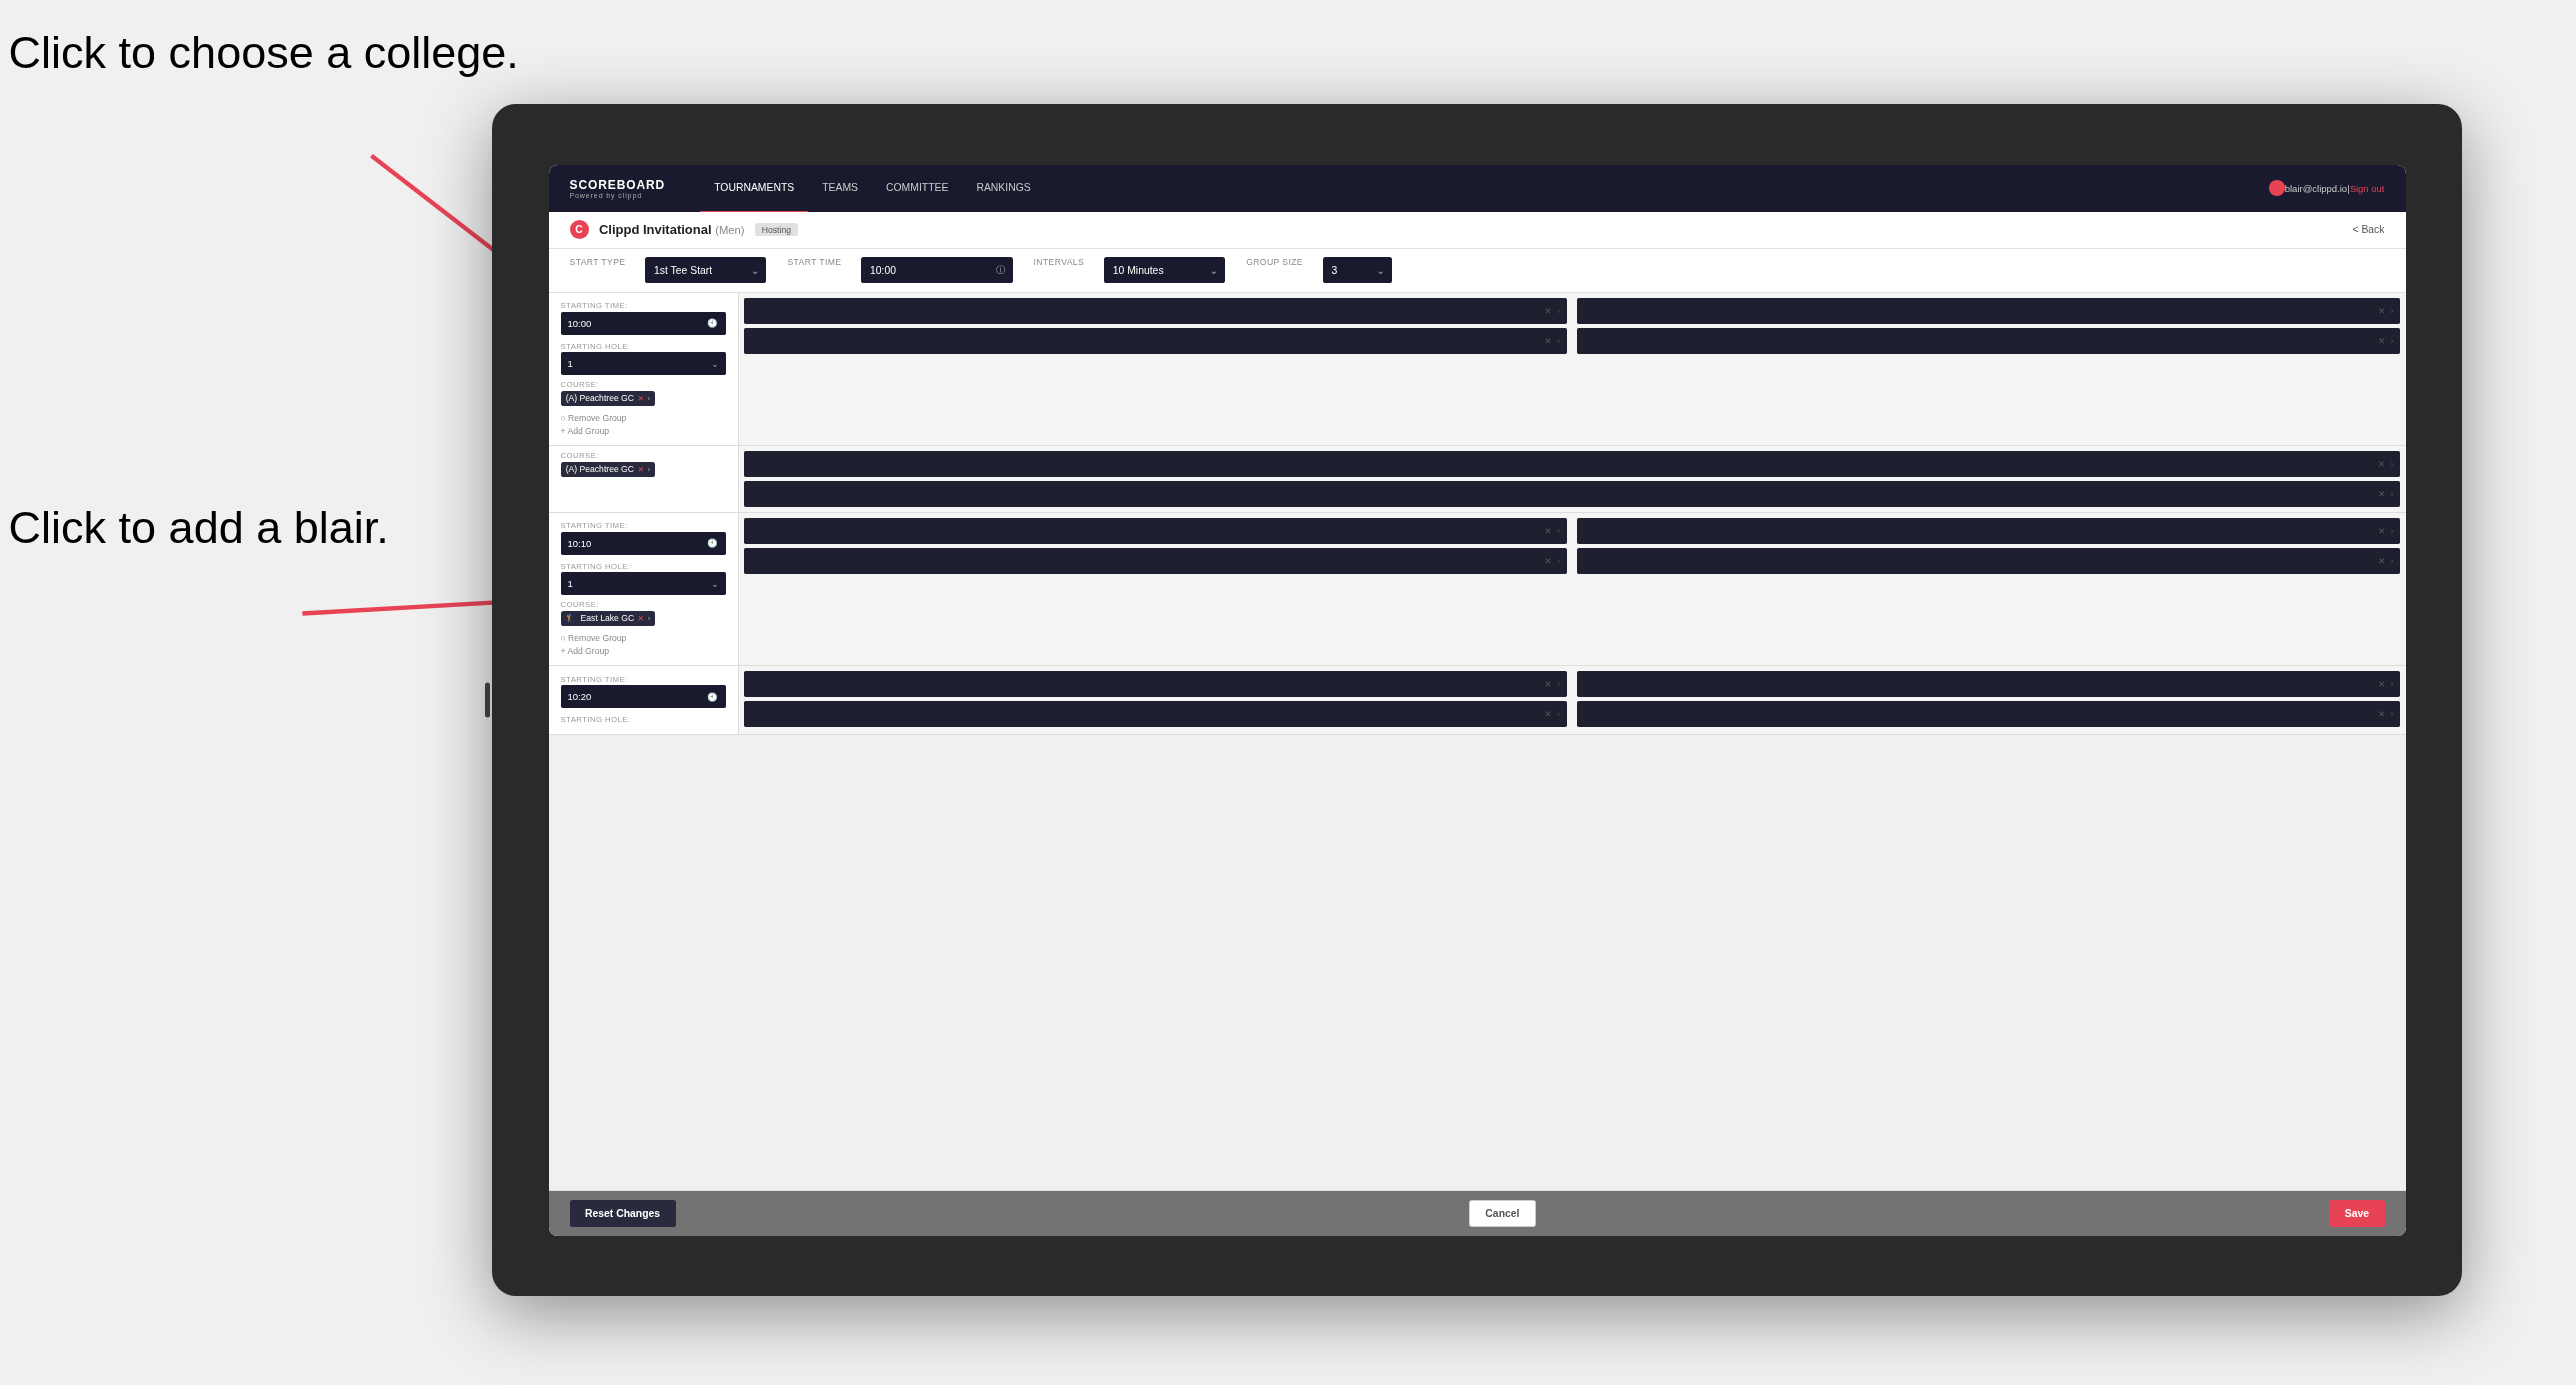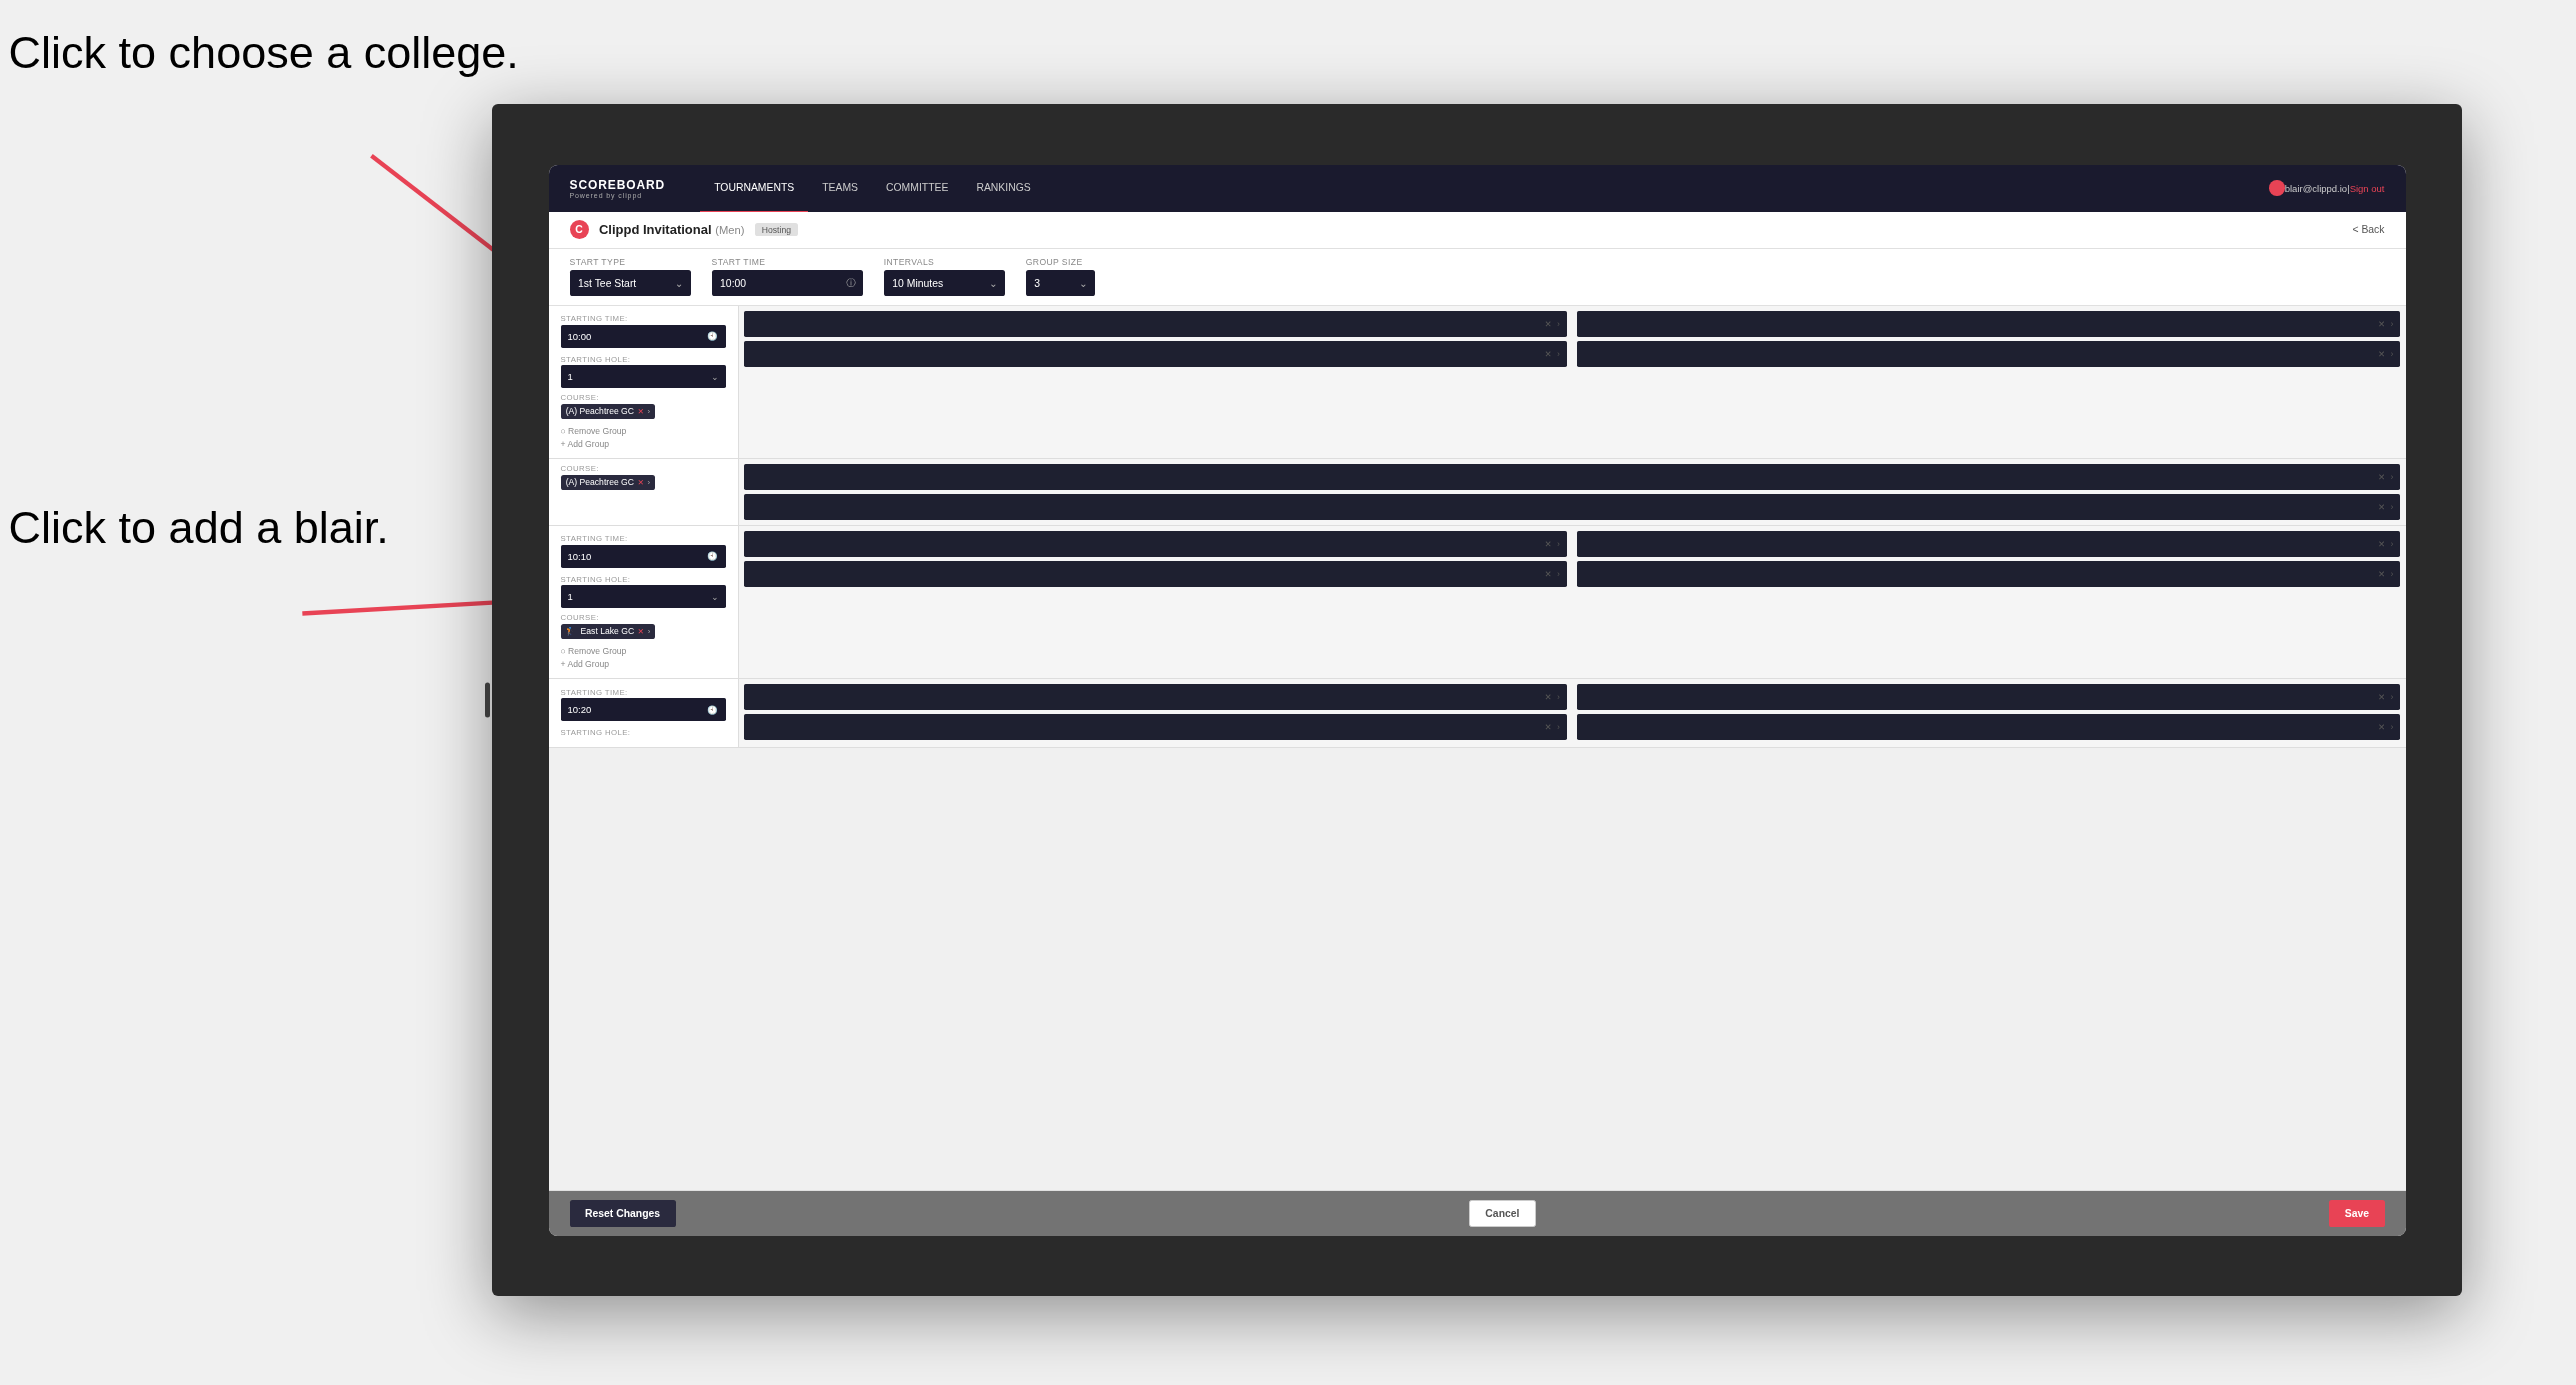--- a/index.html
+++ b/index.html
@@ -41,21 +41,21 @@
     }
 
     
     .tablet-frame {
       position: absolute;
       top: 104px;
       left: 492px;
       width: 1970px;
       height: 1192px;
       background: #2a2a2a;
-      border-radius: 6px;
+      border-radius: 24px;
       box-shadow: 0 17.3px 69px rgba(0,0,0,0.4);
       display: flex;
       align-items: center;
       justify-content: center;
     }
 
     .tablet-screen {
       width: 1857px;
       height: 1071px;
       background: #f5f5f5;
@@ -182,22 +182,22 @@
       padding: 8.6px 21px;
       display: flex;
       gap: 21px;
       align-items: flex-end;
       border-bottom: 0.9px solid #e0e0e0;
       flex-shrink: 0;
     }
 
     .control-group {
       display: flex;
-      flex-direction: column;
-      gap: 3px;
+      flex-direction: row;
+      gap: 20px;
     }
 
     .control-label {
       font-size: 8.6px;
       color: #888;
       text-transform: uppercase;
       letter-spacing: 0.4px;
     }
 
     .control-select, .control-input {

